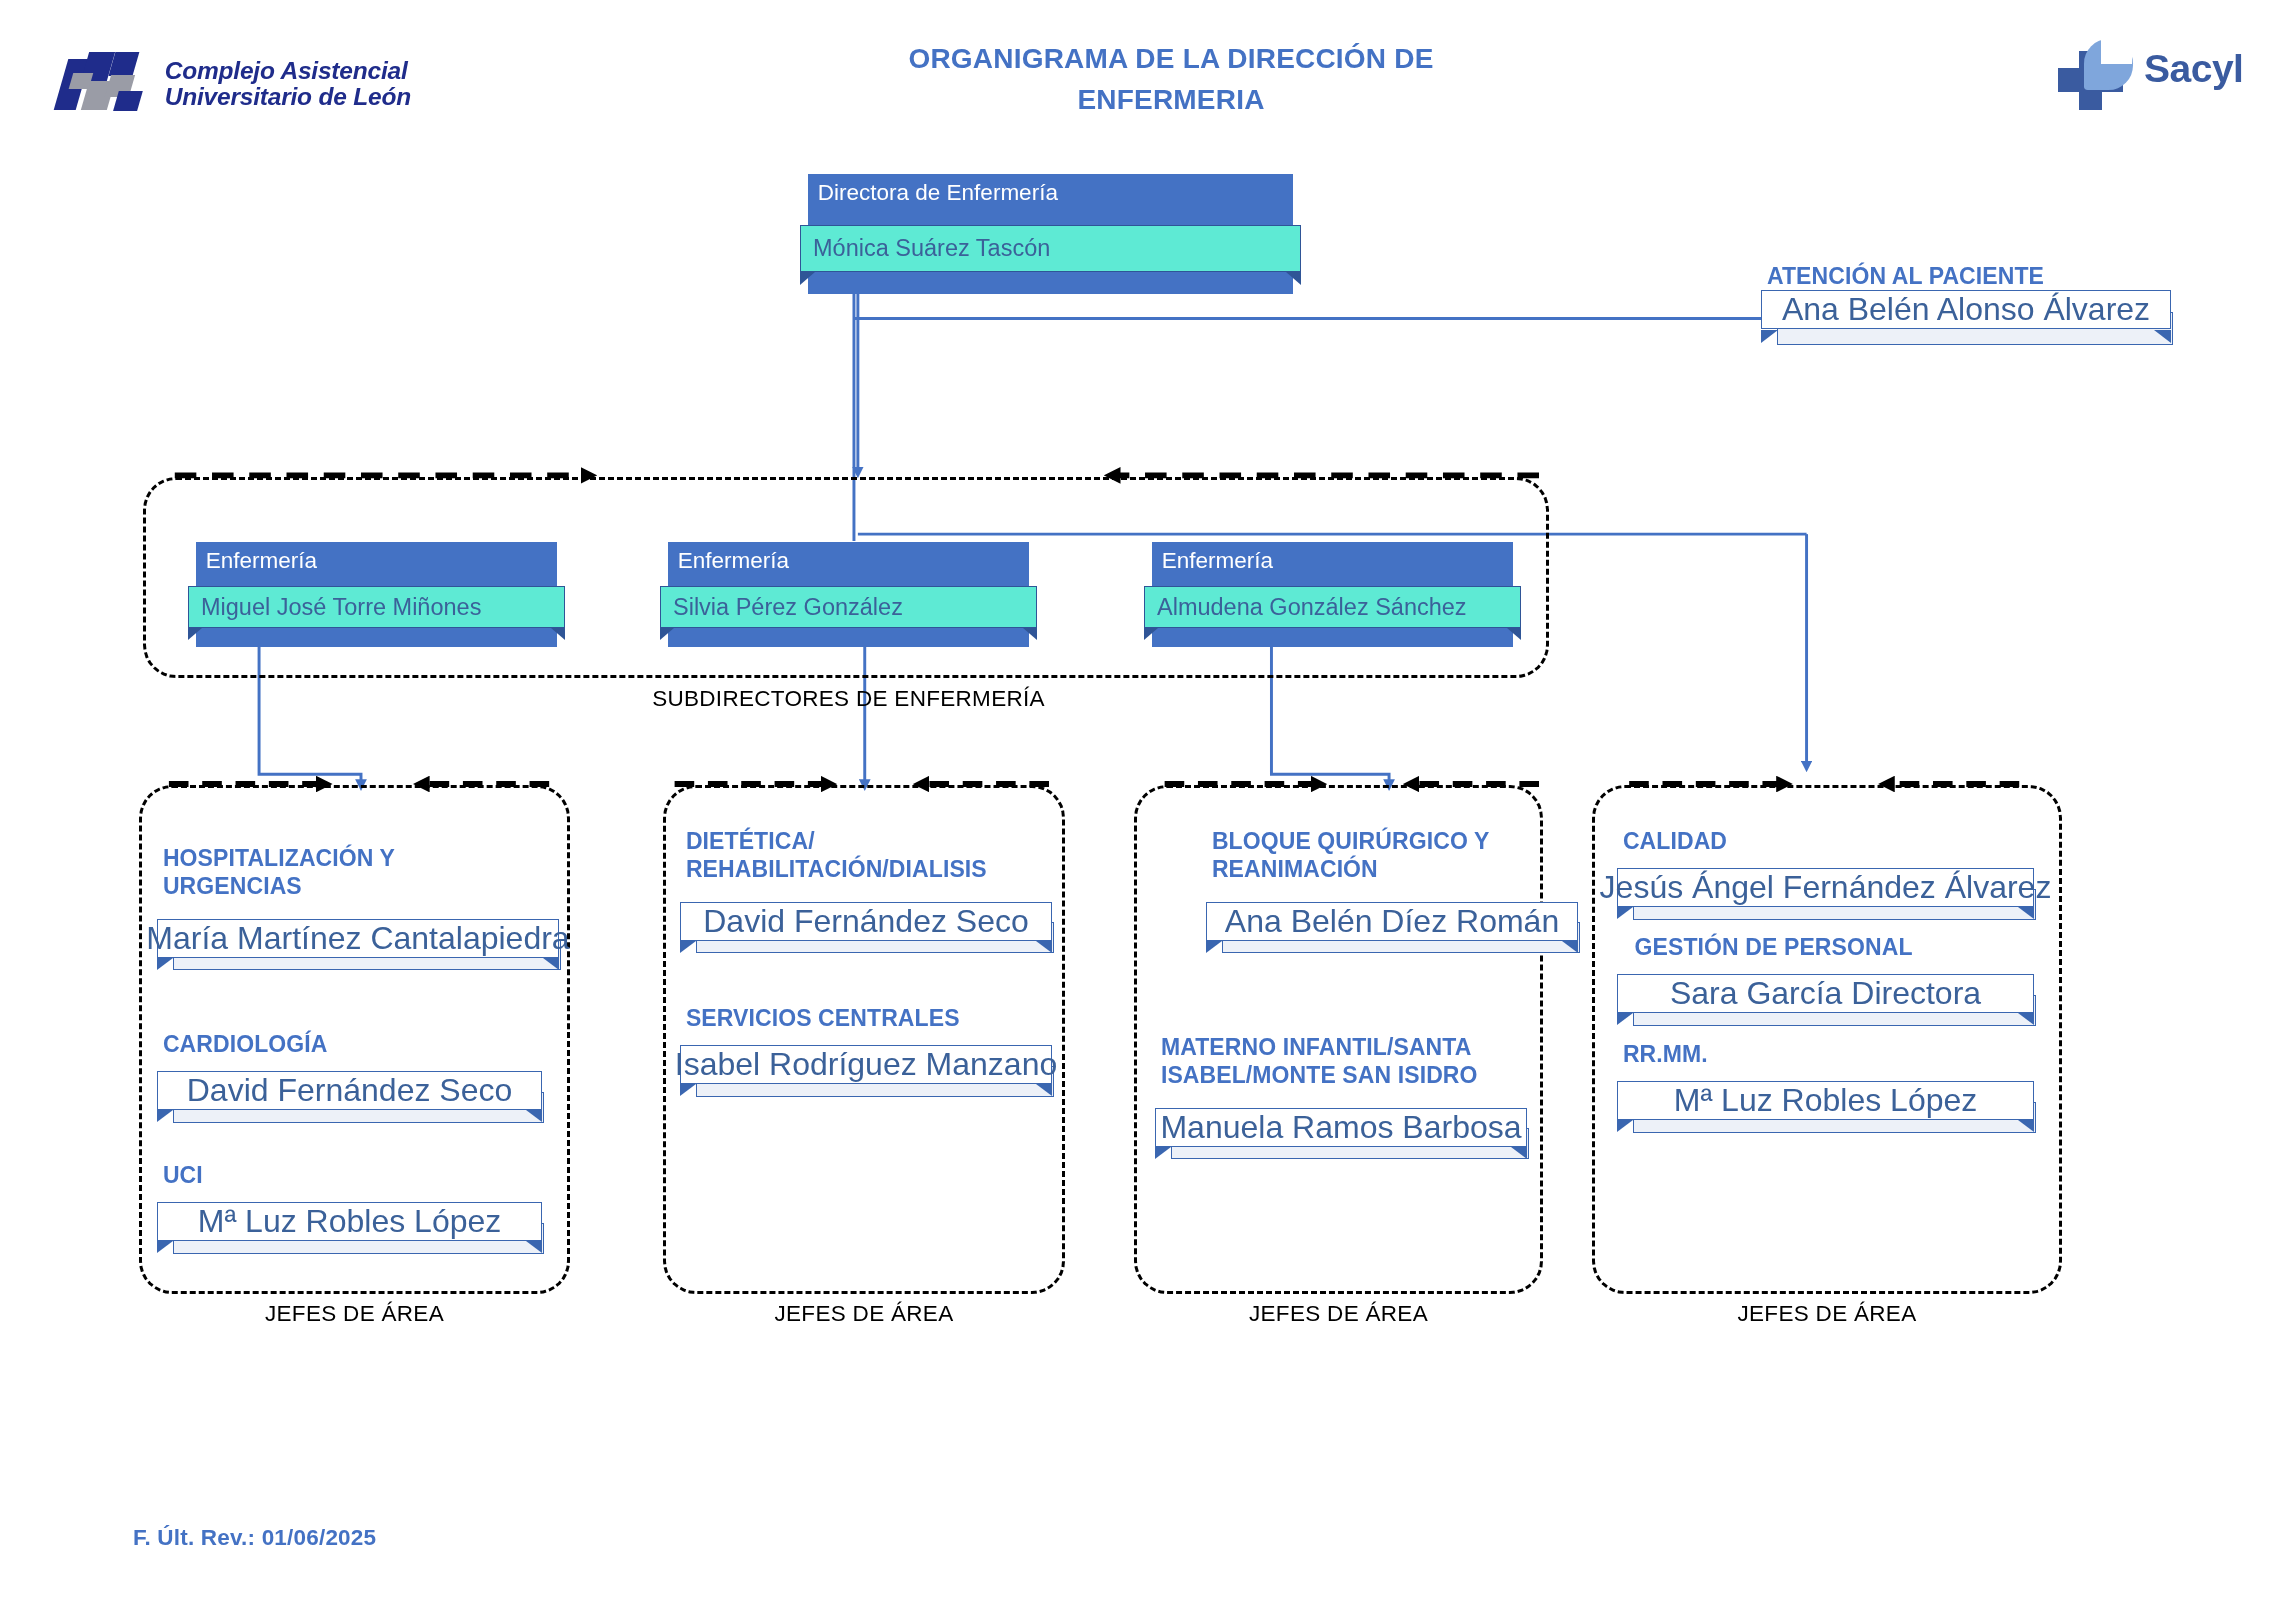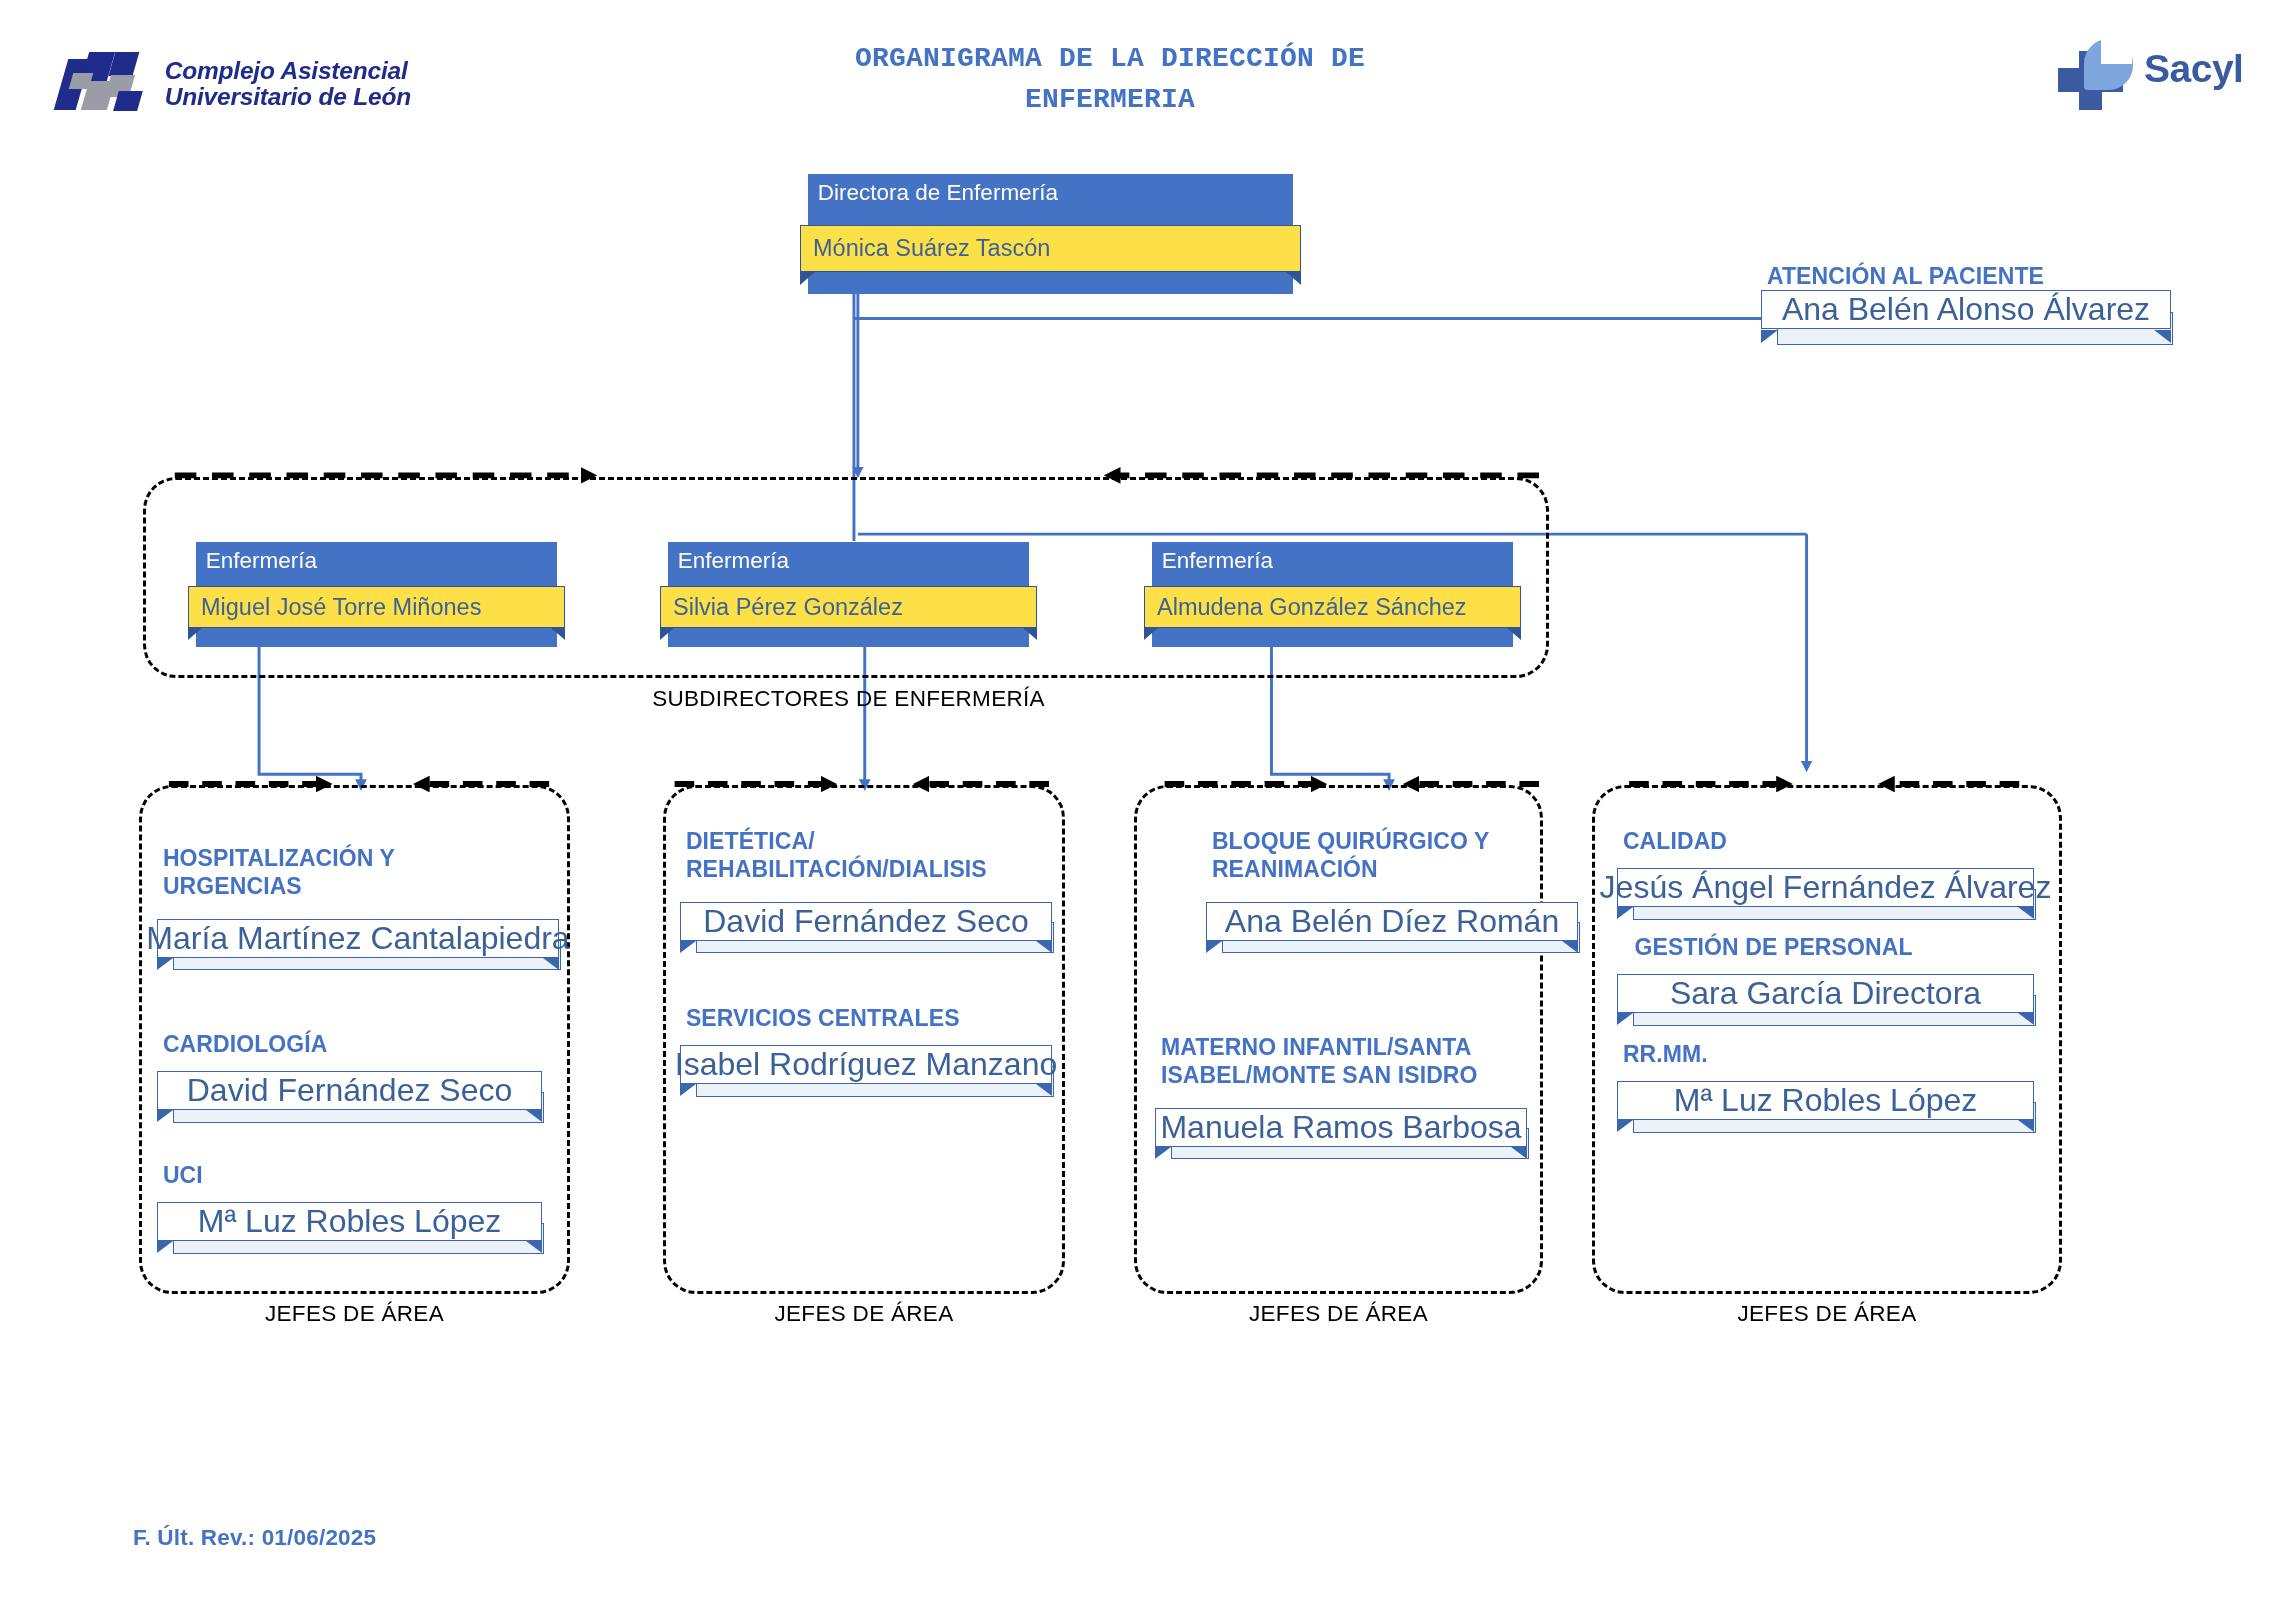--- a/index.html
+++ b/index.html
@@ -17,22 +17,22 @@
   .logo-cal{position:absolute;left:61px;top:45px;width:412px;height:78px;display:flex;align-items:center;gap:13.7px;}
   .logo-cal .mark{width:90px;height:65px;flex:none;position:relative;}
   .logo-cal .mark i{position:absolute;display:block;}
   .logo-cal .txt{line-height:1.05;}
   .logo-cal .txt div{
     font-family:"Liberation Sans", sans-serif;
     font-weight:bold;font-style:italic;font-size:24.5px;color:#1F2C8B;letter-spacing:-0.2px;white-space:nowrap;
   }
 
   .doc-title{
-    position:absolute;left:620px;top:39px;width:980px;text-align:center;
-    font-weight:bold;font-size:28px;color:#4472C4;line-height:1.45;letter-spacing:0.2px;font-family:Liberation Mono, monospace;
+    position:absolute;left:681px;top:39px;width:980px;text-align:center;
+    font-weight:bold;font-size:28px;color:#4472C4;line-height:1.45;letter-spacing:0.2px;
   }
 
   .logo-sacyl{position:absolute;left:2058px;top:35px;width:196px;height:71px;text-align:center;}
   .logo-sacyl .cross{position:absolute;left:0;top:15.7px;width:69px;height:55px;}
   .logo-sacyl .cross i{position:absolute;background:#3A5BA0;display:block;}
   .logo-sacyl .blob{
     position:absolute;left:25.5px;top:3.9px;width:49px;height:51px;background:#7FA6DC;
     border-radius:25.5px 25.5px 25.5px 3.9px;
   }
   .logo-sacyl .blobcut{position:absolute;left:43px;top:3.9px;width:31px;height:25.5px;background:#fff;border-radius:0 15.7px 0 0;}
@@ -41,21 +41,21 @@
   }
 
   
   .bluecard{position:absolute;}
   .bluecard .band{position:absolute;left:0;top:0;right:0;bottom:0;background:#4472C4;}
   .bluecard .role{
     position:absolute;left:9.8px;top:5.9px;right:7.8px;
     color:#FFFFFF;font-size:22.5px;line-height:1.15;white-space:nowrap;
   }
   .bluecard .ribbon{
-    position:absolute;left:-7.8px;right:-7.8px;background:#fde047;border:1.6px solid #2F5597;
+    position:absolute;left:-7.8px;right:-7.8px;background:#5eead4;border:1.6px solid #2F5597;
     display:flex;align-items:center;box-sizing:border-box;
   }
   .bluecard .ribbon span{
     padding-left:11.8px;color:#3B6199;font-size:23.5px;white-space:nowrap;
   }
 
   
   .plate{position:absolute;}
   .plate .cap{
     position:absolute;left:0;right:0;top:0;font-weight:bold;color:#4472C4;

